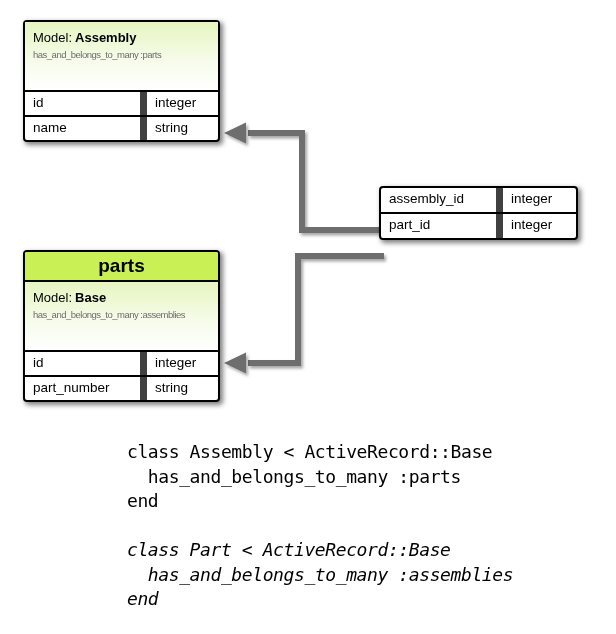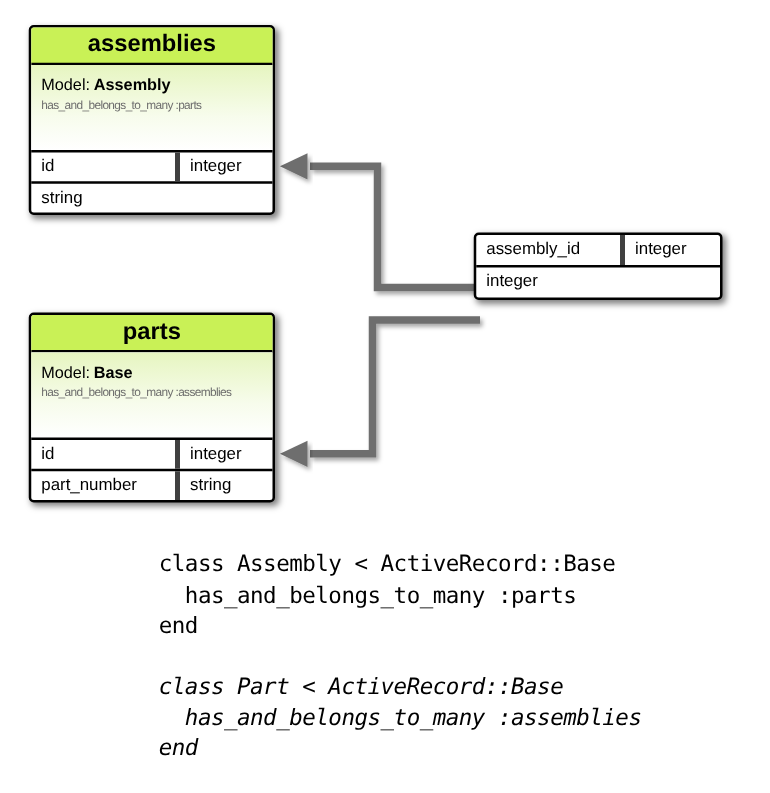--- a/index.html
+++ b/index.html
@@ -61,21 +61,21 @@
   .tbl-row:last-child { border-bottom: none; }
   .jt .tbl-row { height: 24px; justify-content: space-between; }
   .cell {
     font-size: 13.5px;
     line-height: 22px;
     padding-left: 8px;
     color: #000000;
     white-space: nowrap;
     overflow: hidden;
   }
-  .cell.col-name { width: 107px; border-right: 4px solid #404040; }
+  .cell.col-name { width: 107px; border-right: 7px solid #404040; }
   .cell.col-type { flex: 1; }
   .code {
     position: absolute;
     z-index: 2;
     margin: 0;
     left: 127px;
     font-family: "DejaVu Sans Mono", monospace;
     font-size: 18px;
     line-height: 24.5px;
     letter-spacing: -0.4px;
@@ -100,30 +100,30 @@
       <path d="M 384 230 H 302 V 133 H 248"></path>
       <path d="M 384 256 H 298 V 363 H 248"></path>
     </g>
     <g filter="url(#connShadow)" fill="#6e6e6e" stroke="none">
       <polygon points="224,133 246,122.5 246,143.5"></polygon>
       <polygon points="224,363 246,352.5 246,373.5"></polygon>
     </g>
   </svg>
 
   <div class="tbl" style="left:23px; top:20px; width:193px;">
-    <div class="tbl-header">assemblies</div>
     <div class="tbl-model">
       <div class="model-line"><span>Model:</span><span class="model-name">Assembly</span></div>
       <div class="assoc-line">has_and_belongs_to_many :parts</div>
     </div>
     <div class="tbl-row">
       <div class="cell col-name">id</div>
       <div class="cell col-type">integer</div>
     </div>
     <div class="tbl-row">
+      <div class="cell col-name">name</div>
       <div class="cell col-type">string</div>
     </div>
   </div>
 
   <div class="tbl" style="left:23px; top:250px; width:193px;">
     <div class="tbl-header">parts</div>
     <div class="tbl-model">
       <div class="model-line"><span>Model:</span><span class="model-name">Base</span></div>
       <div class="assoc-line">has_and_belongs_to_many :assemblies</div>
     </div>
@@ -136,20 +136,21 @@
       <div class="cell col-type">string</div>
     </div>
   </div>
 
   <div class="tbl jt" style="left:379px; top:186px; width:195px;">
     <div class="tbl-row">
       <div class="cell col-name">assembly_id</div>
       <div class="cell col-type">integer</div>
     </div>
     <div class="tbl-row">
+      <div class="cell col-name">part_id</div>
       <div class="cell col-type">integer</div>
     </div>
   </div>
 
   <pre class="code" id="code-block-1">class Assembly &lt; ActiveRecord::Base
   has_and_belongs_to_many :parts
 end</pre>
   <pre class="code" id="code-block-2">class Part &lt; ActiveRecord::Base
   has_and_belongs_to_many :assemblies
 end</pre>

